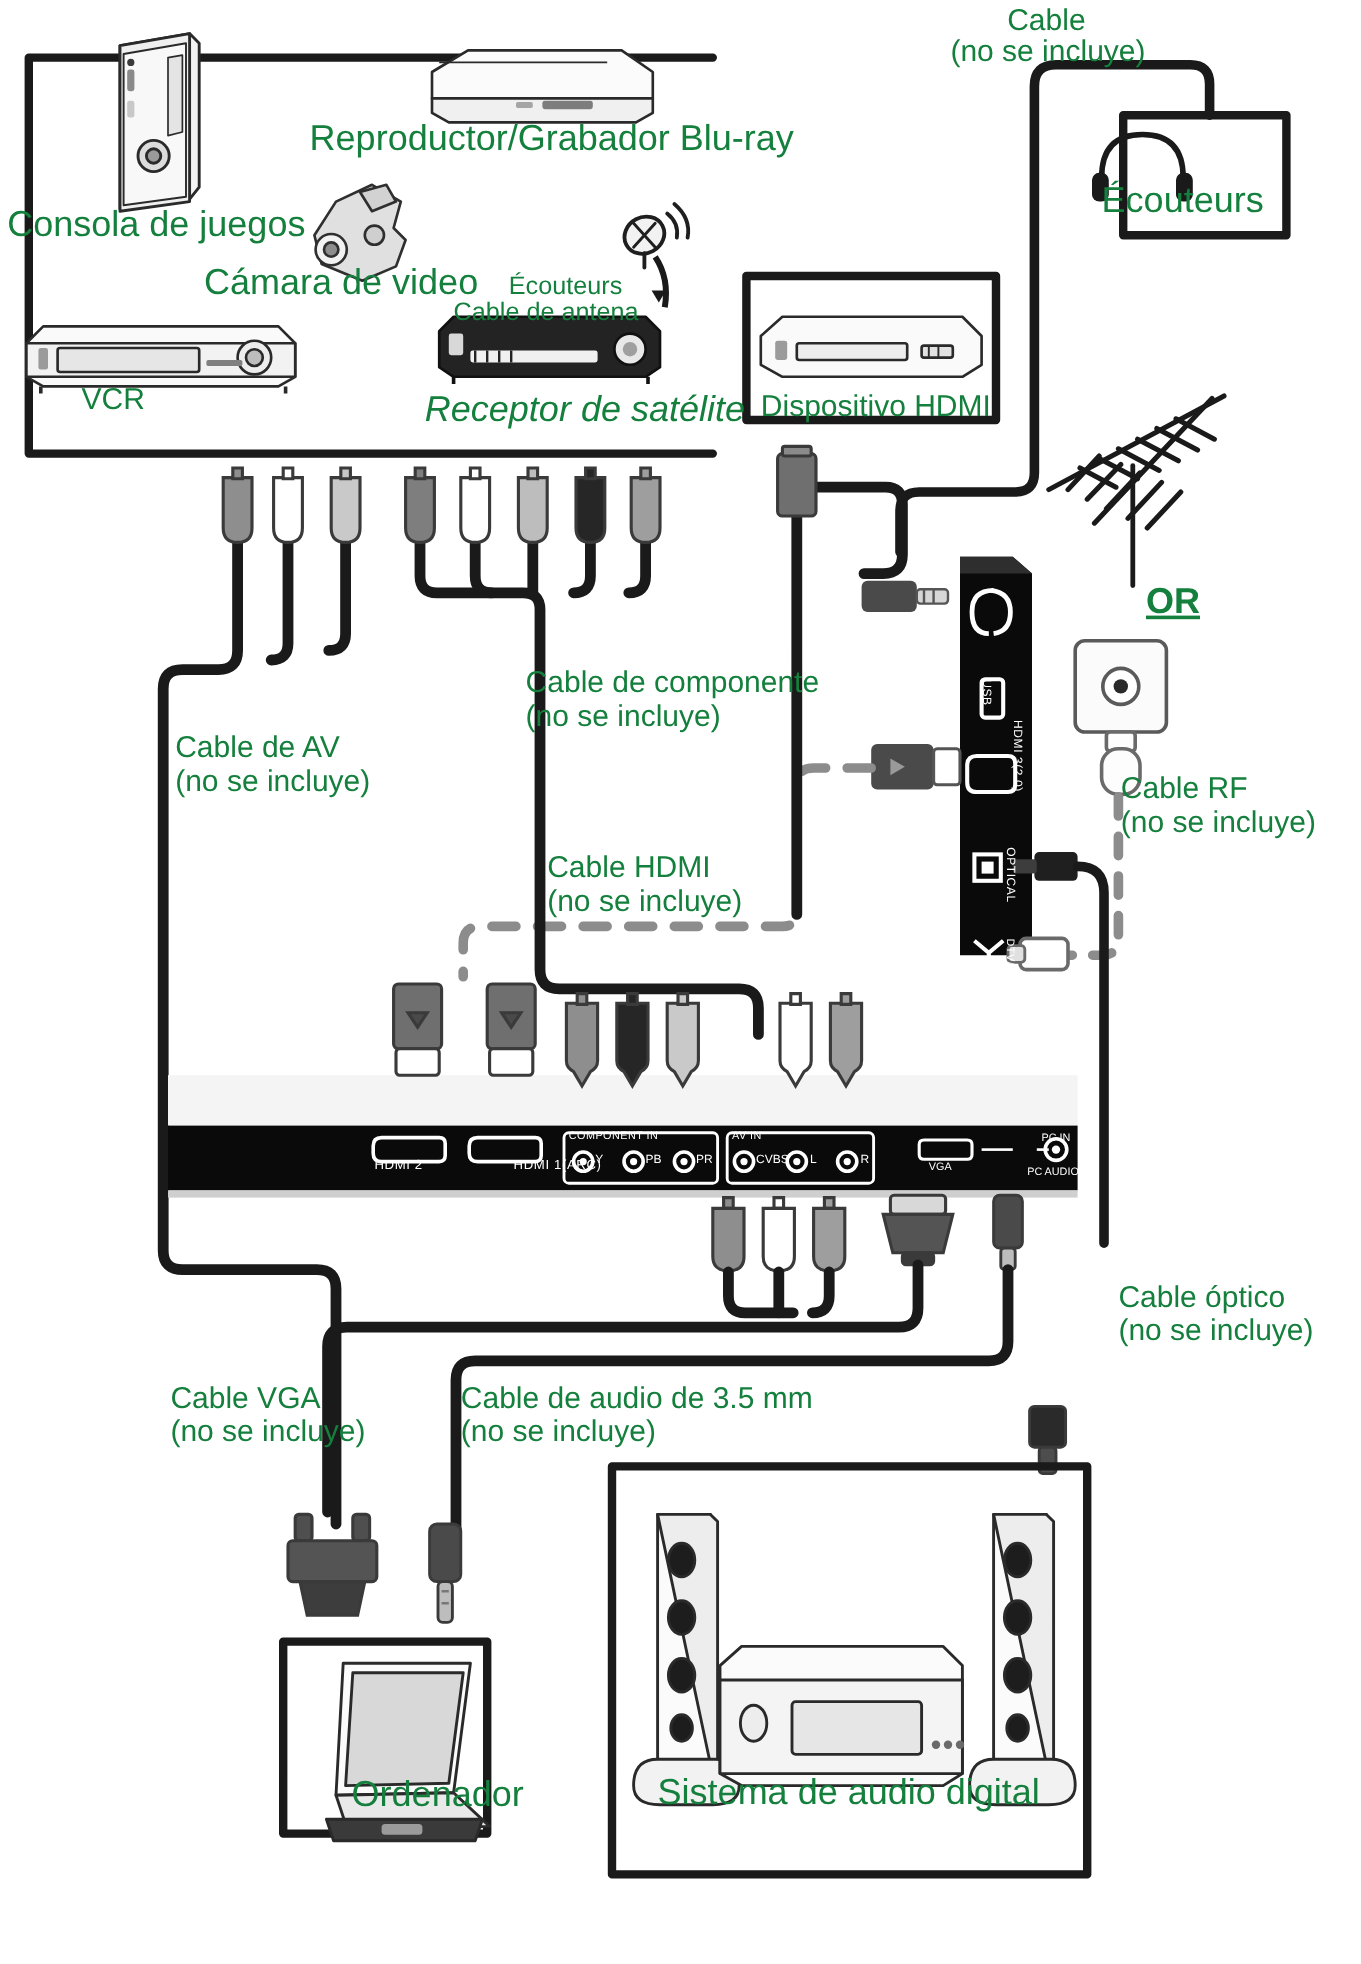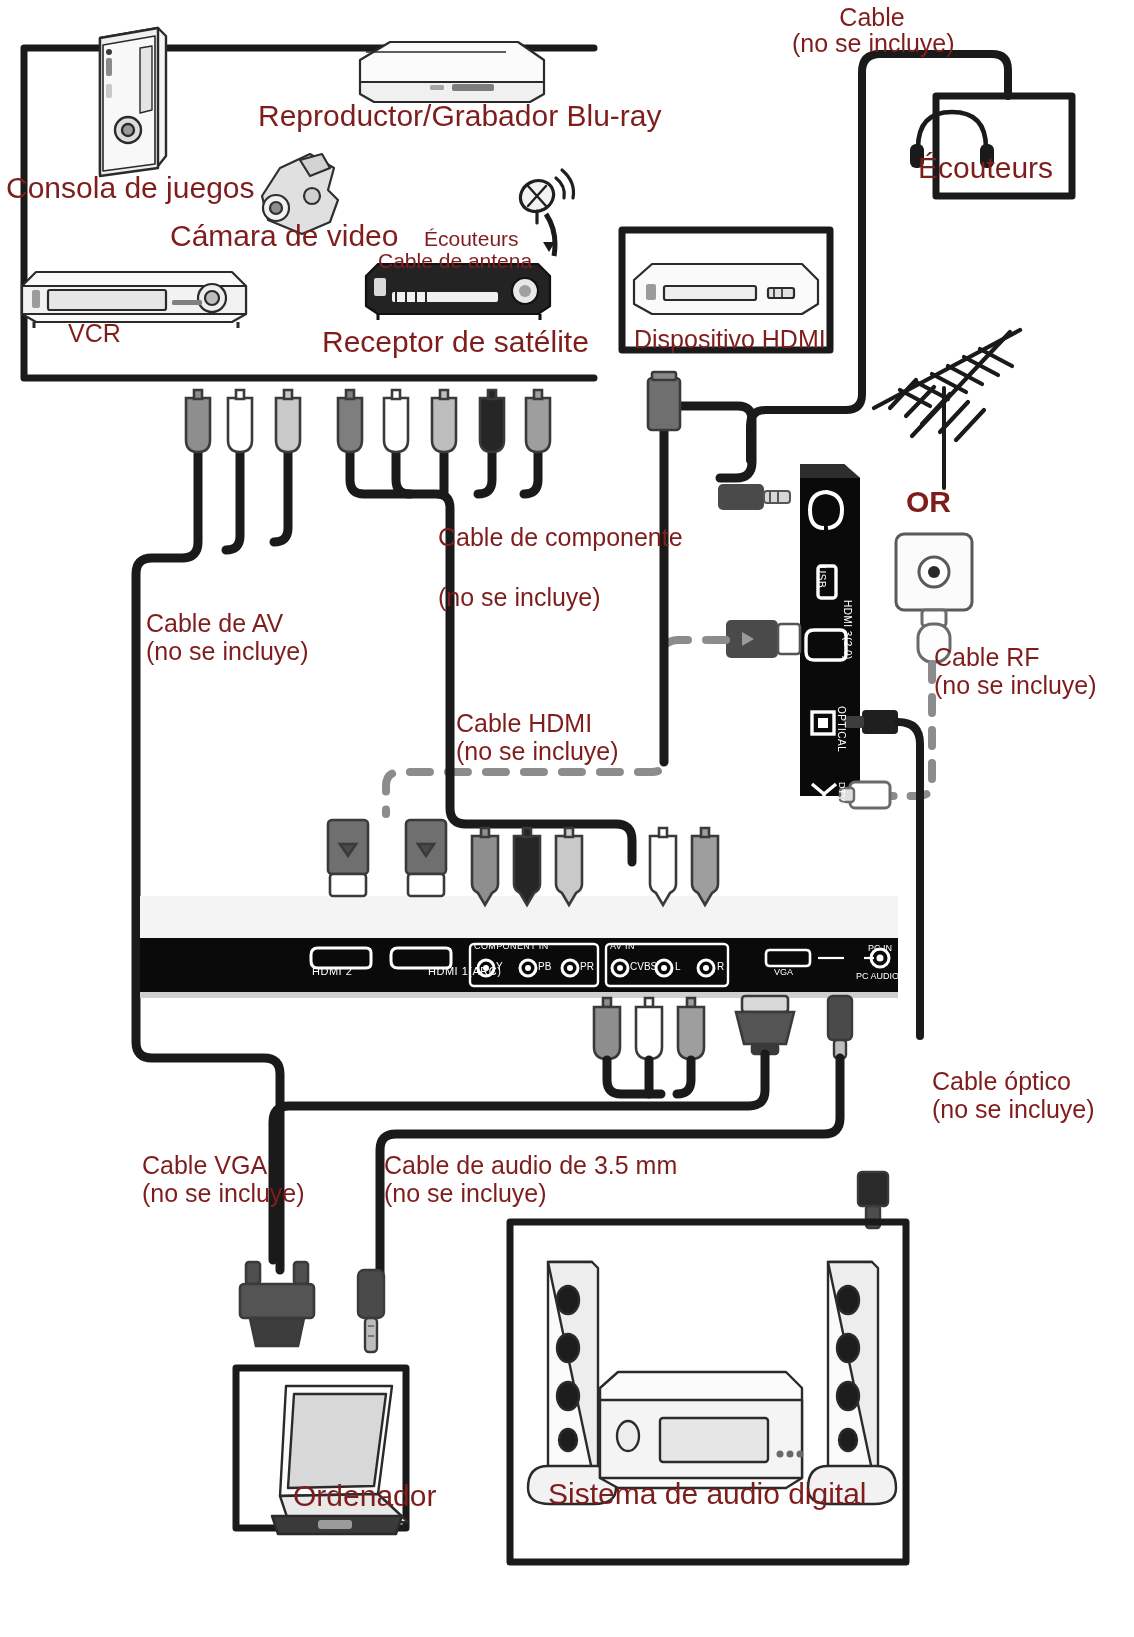--- a/index.html
+++ b/index.html
@@ -1,20 +1,20 @@
 <!DOCTYPE html>
 <html><head>
 <meta charset="utf-8">
 <title>TV Connection Diagram</title>
 <style>
   html,body{margin:0;padding:0;background:#ffffff;}
   body{font-family:"Liberation Sans",sans-serif;color:#111;}
   #stage{position:relative;width:1134px;height:1637px;overflow:hidden;background:#fff;}
   #stage svg{position:absolute;left:0;top:0;}
-  .lbl{position:absolute;white-space:pre;line-height:1.08;color:#7f1d1d;}
+  .lbl{position:absolute;white-space:pre;line-height:1.08;color:#15803d;}
   .big{font-size:30px;}
   .med{font-size:25px;}
   .sm{font-size:21px;}
   .bold{font-weight:bold;}
   .ctr{text-align:center;}
 </style>
 </head>
 <body>
 
 <div id="stage">
@@ -423,33 +423,33 @@
   </g>
 
 </svg>
 
 <div class="lbl big" style="left:6px;top:172px;">Consola de juegos</div>
 <div class="lbl big" style="left:258px;top:100px;">Reproductor/Grabador Blu-ray</div>
 <div class="lbl big" style="left:170px;top:220px;">Cámara de video</div>
 <div class="lbl sm" style="left:424px;top:228px;">Écouteurs</div>
 <div class="lbl sm" style="left:378px;top:250px;">Cable de antena</div>
 <div class="lbl med" style="left:68px;top:320px;">VCR</div>
-<div class="lbl big" style="left:322px;top:326px;">Receptor de satélite</div>
+<div class="lbl big" style="left:354px;top:326px;font-style:italic;">Receptor de satélite</div>
 <div class="lbl med" style="left:634px;top:326px;">Dispositivo HDMI</div>
 
 <div class="lbl med ctr" style="left:792px;top:4px;width:160px;">Cable</div>
 <div class="lbl med ctr" style="left:792px;top:30px;width:160px;">(no se incluye)</div>
 <div class="lbl big" style="left:918px;top:152px;">Écouteurs</div>
 
-<div class="lbl big bold" style="left:906px;top:486px;">OR</div>
+<div class="lbl big bold" style="left:955px;top:486px;text-decoration:underline;">OR</div>
 
 <div class="lbl med" style="left:934px;top:644px;">Cable RF</div>
 <div class="lbl med" style="left:934px;top:672px;">(no se incluye)</div>
 
-<div class="lbl med" style="left:438px;top:524px;">Cable de componente</div>
+<div class="lbl med" style="left:438px;top:556px;">Cable de componente</div>
 <div class="lbl med" style="left:438px;top:584px;">(no se incluye)</div>
 
 <div class="lbl med" style="left:146px;top:610px;">Cable de AV</div>
 <div class="lbl med" style="left:146px;top:638px;">(no se incluye)</div>
 
 <div class="lbl med" style="left:456px;top:710px;">Cable HDMI</div>
 <div class="lbl med" style="left:456px;top:738px;">(no se incluye)</div>
 
 <div class="lbl med" style="left:932px;top:1068px;">Cable óptico</div>
 <div class="lbl med" style="left:932px;top:1096px;">(no se incluye)</div>

